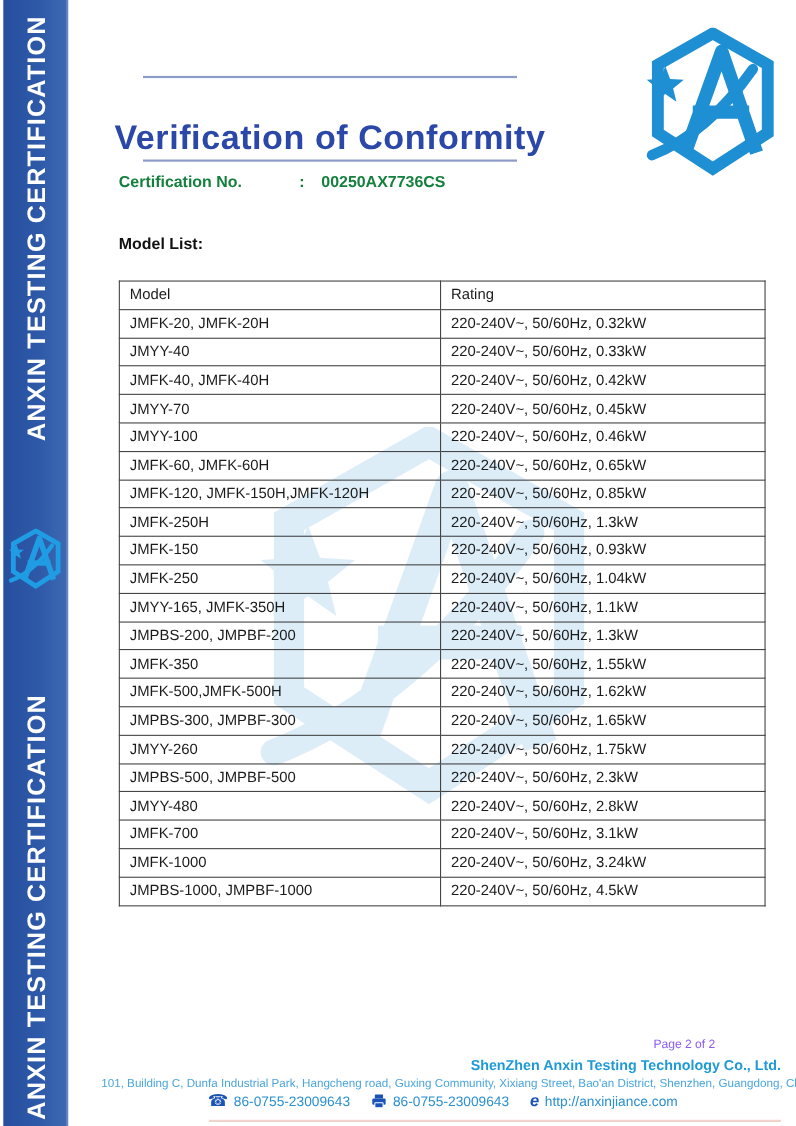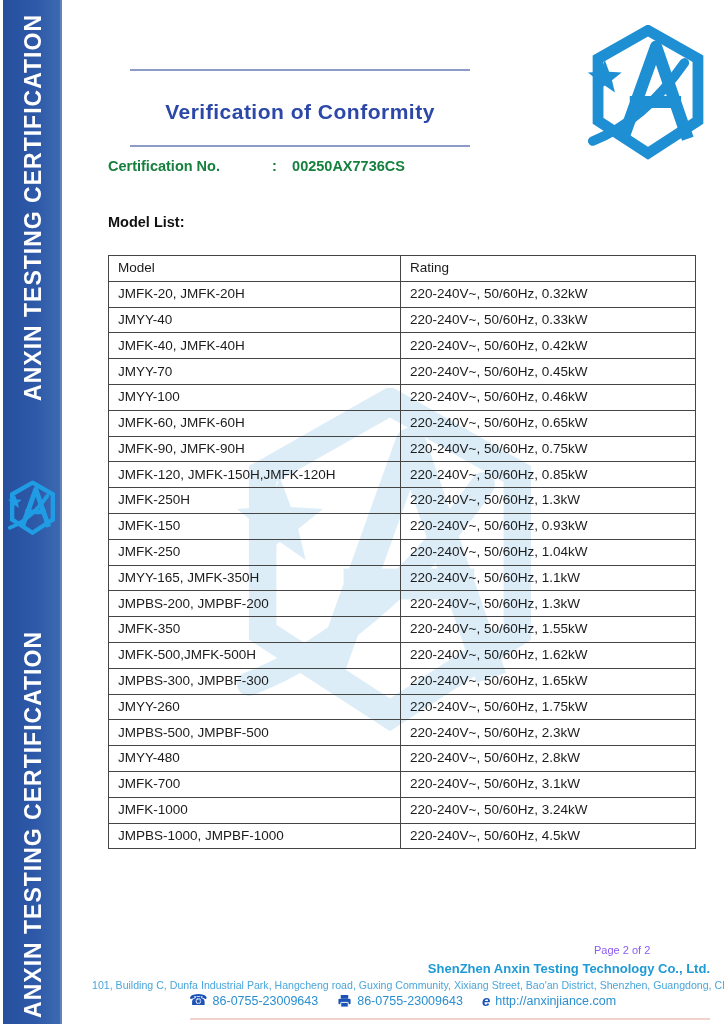--- a/index.html
+++ b/index.html
@@ -29,21 +29,21 @@
   .vtext.upper { top:14px; }
   .vtext.lower { bottom:6px; }
   .sidebar-logo { position:absolute; top:477px; left:2px; width:55px; height:62px; color:#1f9ce3; }
 
   
   .rule { position:absolute; left:130px; width:340px; height:2px; background:#8d9bc9; z-index:2; }
   .rule.top    { top:69px; }
   .rule.bottom { top:145px; }
   .doc-title {
     position:absolute; left:100px; top:86px; width:400px;
-    text-align:center; font-size:21px; font-weight:700; color:#2b47a8;
+    text-align:center; font-size:31px; font-weight:700; color:#2b47a8;
     letter-spacing:.5px; z-index:2;
   }
   .corner-logo { position:absolute; left:578px; top:25px; width:140px; height:135px; color:#1e8fd3; z-index:3; }
 
   
   .cert-row { position:absolute; left:108px; top:158px; font-size:14.5px; font-weight:700; color:#15803d; z-index:2; }
   .cert-row .cert-label { display:inline-block; width:160px; }
   .cert-row .cert-colon { display:inline-block; width:16px; }
   .section-label { position:absolute; left:108px; top:214px; font-size:14.5px; font-weight:700; color:#111; z-index:2; }
 
@@ -164,24 +164,20 @@
   <tr>
     <td>JMYY-100</td>
     <td>220-240V~, 50/60Hz, 0.46kW</td>
   </tr>
 
   <tr>
     <td>JMFK-60, JMFK-60H</td>
     <td>220-240V~, 50/60Hz, 0.65kW</td>
   </tr>
 
-  <tr>
-    <td>JMFK-90, JMFK-90H</td>
-    <td>220-240V~, 50/60Hz, 0.75kW</td>
-  </tr>
 
   <tr>
     <td>JMFK-120, JMFK-150H,JMFK-120H</td>
     <td>220-240V~, 50/60Hz, 0.85kW</td>
   </tr>
 
   <tr>
     <td>JMFK-250H</td>
     <td>220-240V~, 50/60Hz, 1.3kW</td>
   </tr>

